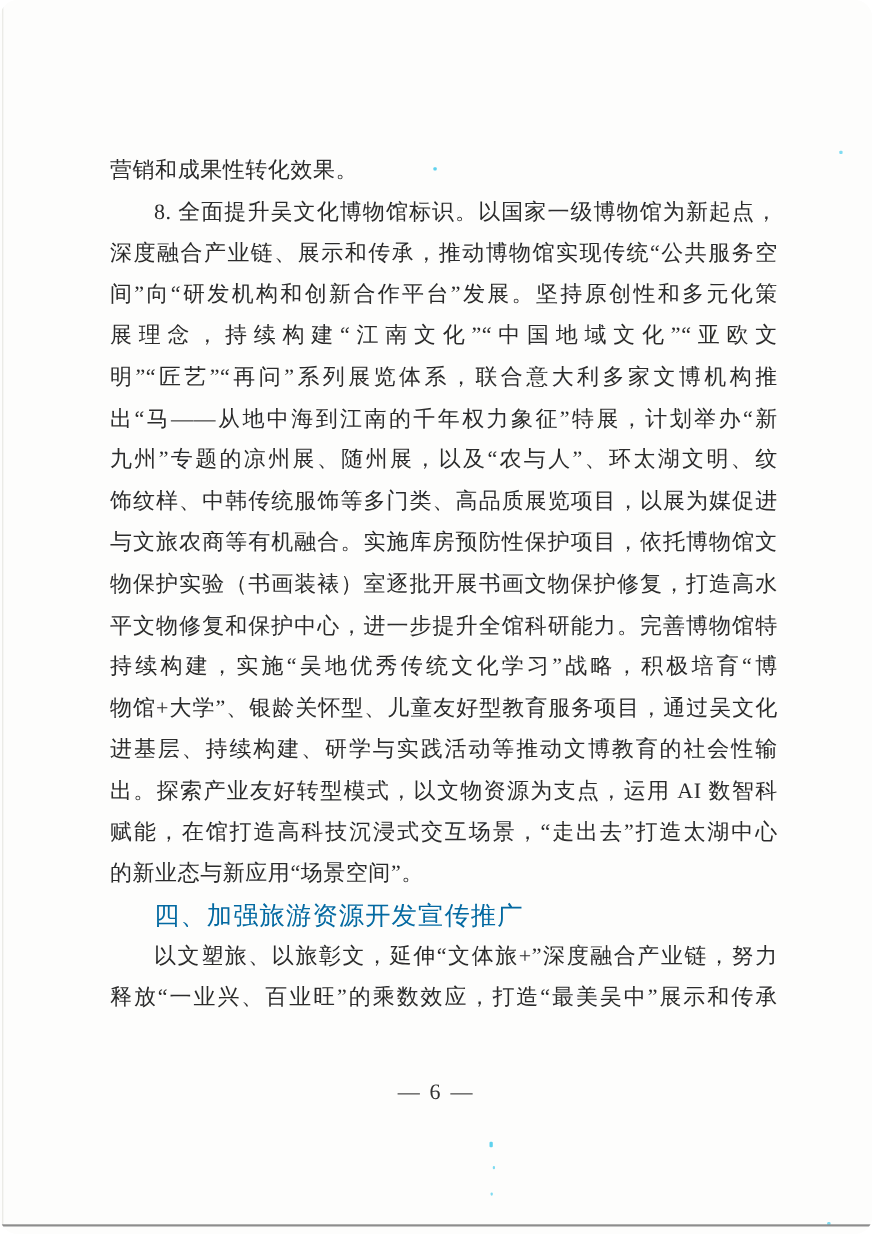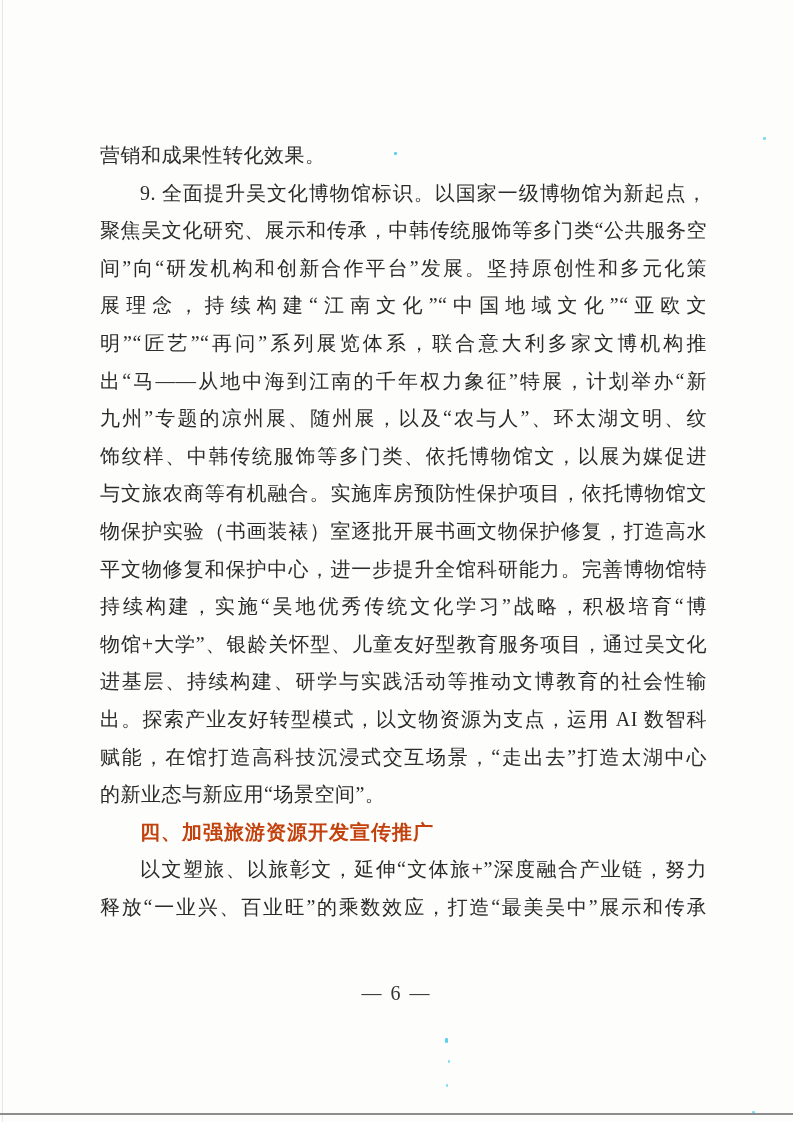--- a/index.html
+++ b/index.html
@@ -8,20 +8,21 @@
     background: #ffffff;
   }
   #scan-page {
     position: relative;
     width: 793px;
     height: 1122px;
     background: #fdfdfc;
     overflow: hidden;
     font-family: "Liberation Serif", "DejaVu Serif", serif;
     color: #2b2b2b;
+    border-radius: 16px;
   }
   
   .edge-left {
     position: absolute;
     left: 2px; top: 0;
     width: 1px; height: 1122px;
     background: #e6e6e2;
   }
   .edge-bottom {
     position: absolute;
@@ -48,23 +49,23 @@
     text-align: justify;
     text-align-last: justify;
     text-justify: inter-character;
     overflow: hidden;
   }
   .indent2 {
     padding-left: 40px;
   }
   .heading {
     font-family: "Liberation Sans", "DejaVu Sans", sans-serif;
-    font-weight: 700;
-    font-size: 20px;
-    color: #c2410c;
+    font-weight: 400;
+    font-size: 23px;
+    color: #0369a1;
     letter-spacing: 1px;
   }
   
   .page-number {
     position: absolute;
     left: 0;
     top: 982px;
     width: 793px;
     text-align: center;
     font-size: 20px;
@@ -86,28 +87,28 @@
 </style>
 </head>
 <body>
 
 <div id="scan-page">
 
   <div class="edge-left"></div>
 
   <div class="text-block">
     <div class="line">营销和成果性转化效果。</div>
-    <div class="line j indent2">9. 全面提升吴文化博物馆标识。以国家一级博物馆为新起点，</div>
-    <div class="line j">聚焦吴文化研究、展示和传承，中韩传统服饰等多门类“公共服务空</div>
+    <div class="line j indent2">8. 全面提升吴文化博物馆标识。以国家一级博物馆为新起点，</div>
+    <div class="line j">深度融合产业链、展示和传承，推动博物馆实现传统“公共服务空</div>
     <div class="line j">间”向“研发机构和创新合作平台”发展。坚持原创性和多元化策</div>
     <div class="line j">展理念，持续构建“江南文化”“中国地域文化”“亚欧文</div>
     <div class="line j">明”“匠艺”“再问”系列展览体系，联合意大利多家文博机构推</div>
     <div class="line j">出“马——从地中海到江南的千年权力象征”特展，计划举办“新</div>
     <div class="line j">九州”专题的凉州展、随州展，以及“农与人”、环太湖文明、纹</div>
-    <div class="line j">饰纹样、中韩传统服饰等多门类、依托博物馆文，以展为媒促进</div>
+    <div class="line j">饰纹样、中韩传统服饰等多门类、高品质展览项目，以展为媒促进</div>
     <div class="line j">与文旅农商等有机融合。实施库房预防性保护项目，依托博物馆文</div>
     <div class="line j">物保护实验（书画装裱）室逐批开展书画文物保护修复，打造高水</div>
     <div class="line j">平文物修复和保护中心，进一步提升全馆科研能力。完善博物馆特</div>
     <div class="line j">持续构建，实施“吴地优秀传统文化学习”战略，积极培育“博</div>
     <div class="line j">物馆+大学”、银龄关怀型、儿童友好型教育服务项目，通过吴文化</div>
     <div class="line j">进基层、持续构建、研学与实践活动等推动文博教育的社会性输</div>
     <div class="line j">出。探索产业友好转型模式，以文物资源为支点，运用 AI 数智科技</div>
     <div class="line j">赋能，在馆打造高科技沉浸式交互场景，“走出去”打造太湖中心</div>
     <div class="line">的新业态与新应用“场景空间”。</div>
     <div class="line heading indent2">四、加强旅游资源开发宣传推广</div>

